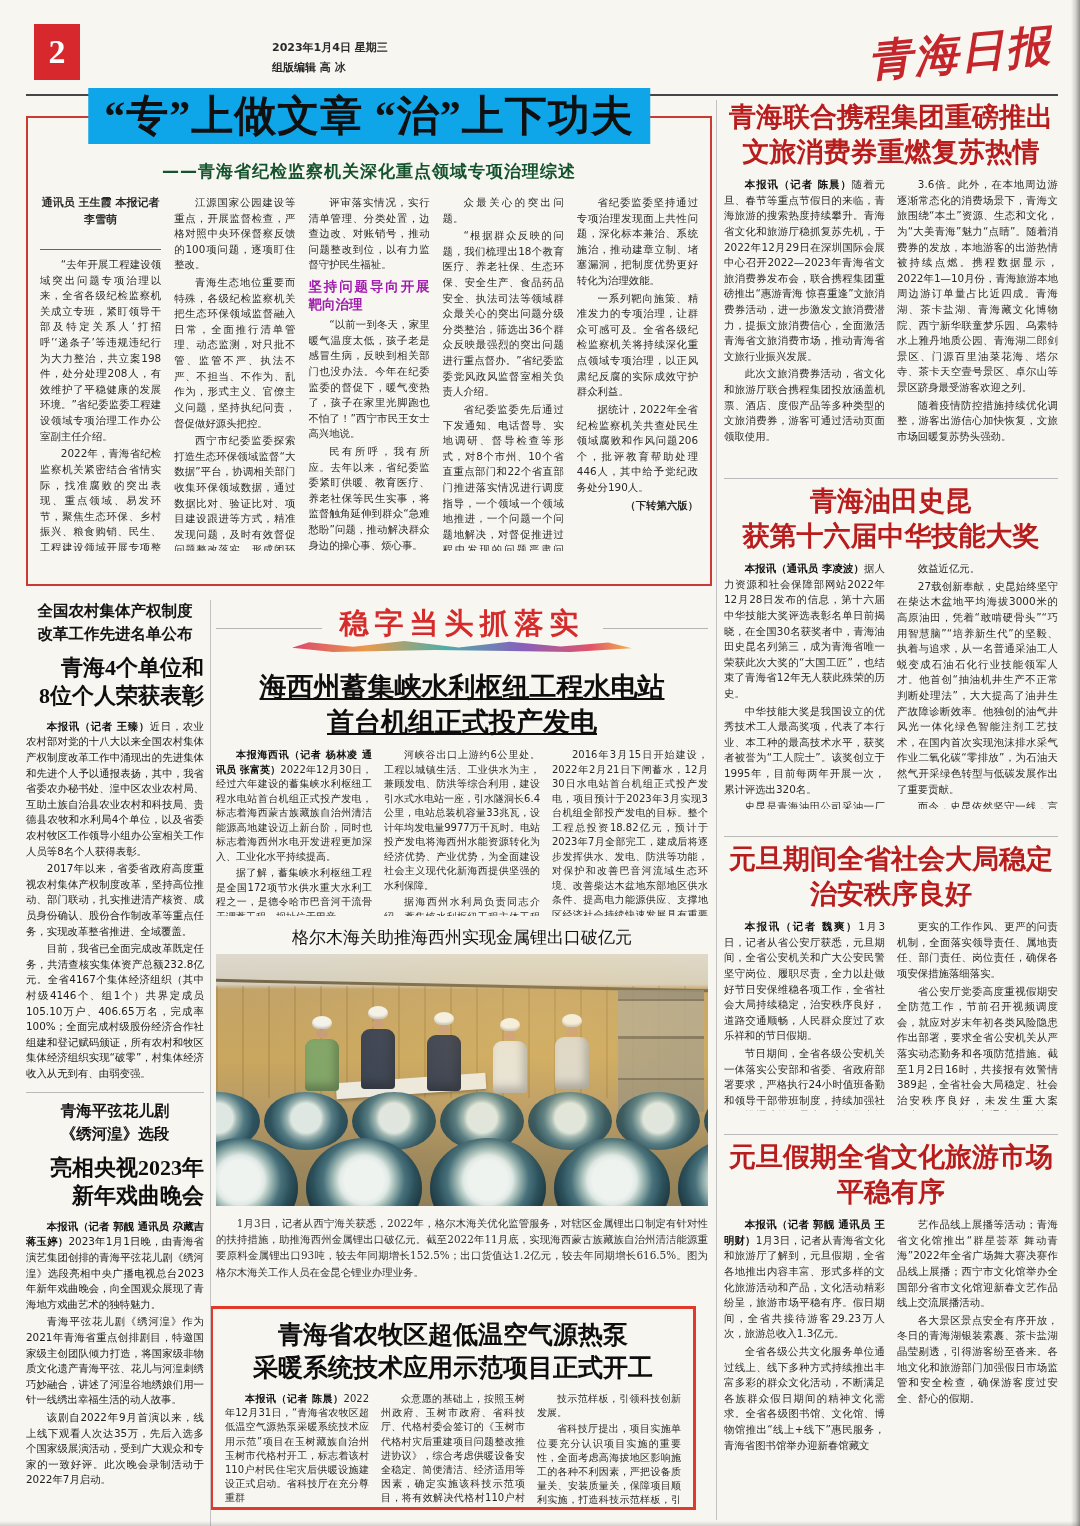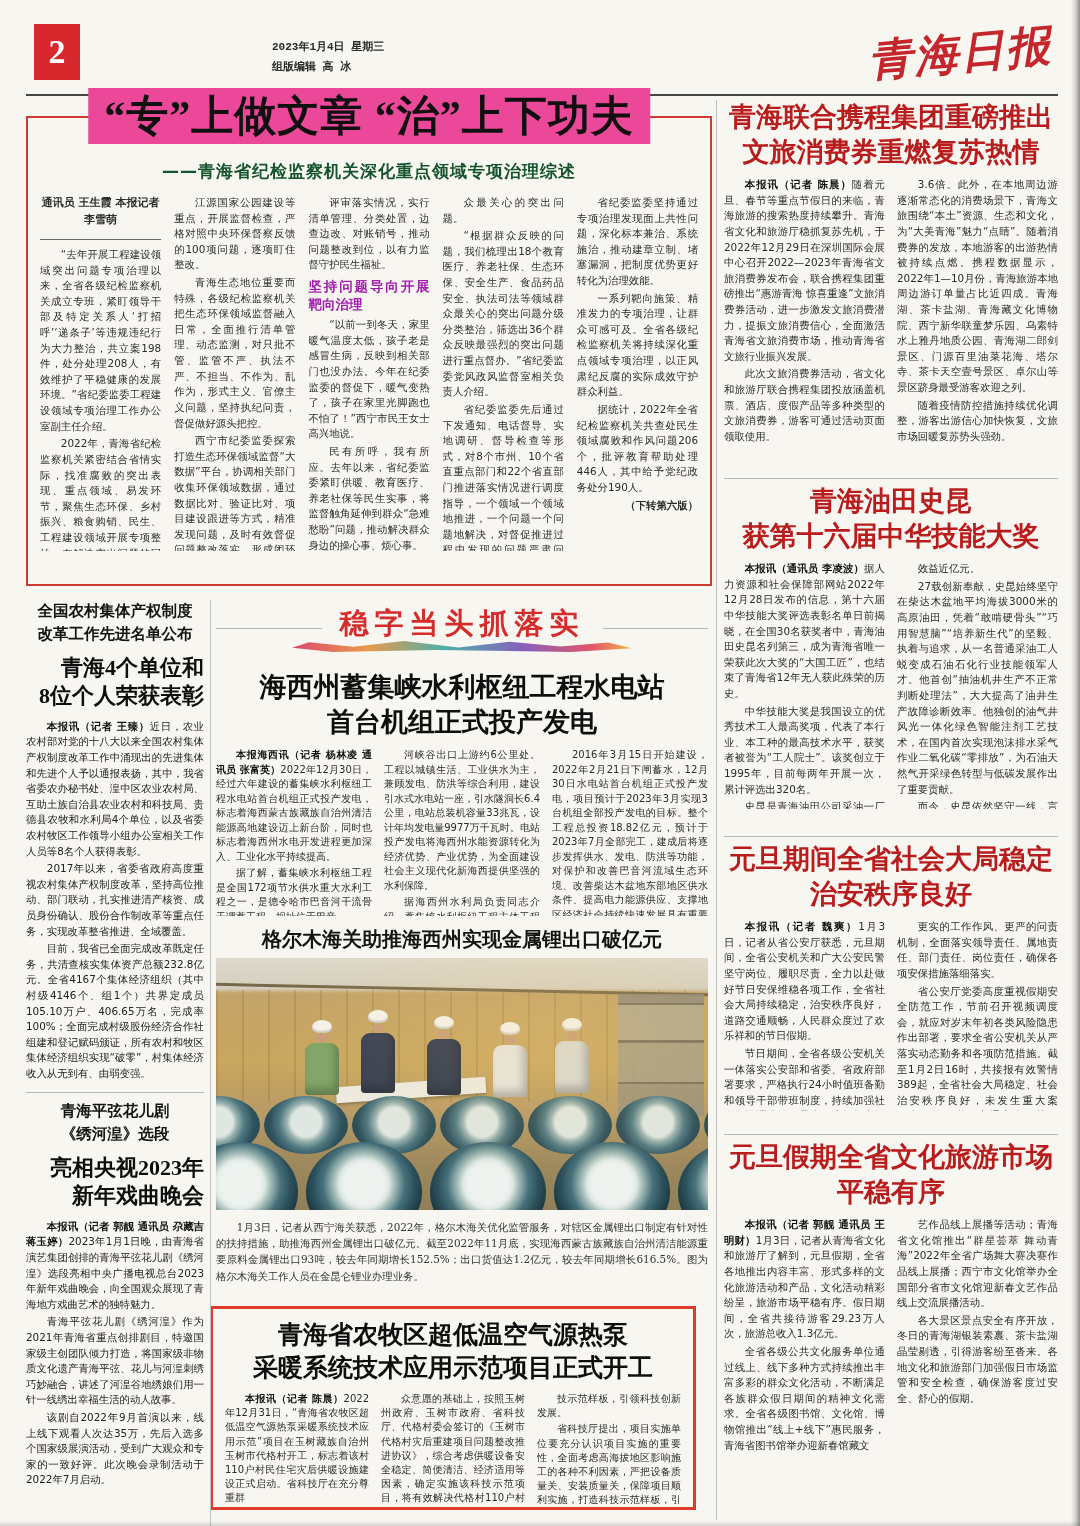--- a/index.html
+++ b/index.html
@@ -3,40 +3,40 @@
 <meta charset="utf-8">
 <style>
   html,body{margin:0;padding:0;}
   body{width:1080px;height:1526px;position:relative;background:#f8f6f1;overflow:hidden;
        font-family:"DejaVu Sans","Liberation Sans",sans-serif;color:#222;}
   
   .header{position:absolute;left:34px;top:22px;right:26px;height:66px;}
   .pagenum{position:absolute;left:0;top:2px;width:46px;height:56px;background:#d7282d;color:#fff;
            font-family:"Liberation Serif",serif;font-weight:bold;font-size:34px;line-height:56px;text-align:center;}
   .section-title{position:absolute;left:68px;top:8px;font-size:37px;font-weight:900;letter-spacing:9px;color:#141414;}
-  .header-meta{position:absolute;left:238px;top:16px;font-size:11px;font-weight:bold;color:#2a2a2a;line-height:1.8;font-family:Liberation Mono, monospace;}
+  .header-meta{position:absolute;left:238px;top:16px;font-size:11px;font-weight:bold;color:#2a2a2a;line-height:1.8;}
   .masthead{position:absolute;right:2px;top:2px;color:#c5262b;font-family:"DejaVu Serif",serif;
             font-style:italic;font-weight:bold;font-size:44px;transform:rotate(-5deg);letter-spacing:2px;}
   .header-rule{position:absolute;left:26px;top:94px;width:1032px;height:2px;background:#454545;}
   
   p{margin:0 0 2px;text-indent:2em;text-align:justify;}
   .col{flex:1;overflow:hidden;font-size:10.4px;line-height:1.5;color:#2b2b2b;text-align:justify;}
   .subhead{font-weight:bold;font-size:13.5px;color:#a21caf;margin:5px 0 4px;text-indent:0;line-height:1.3;}
   .endnote{text-align:right;text-indent:0;font-weight:bold;}
   .pre{white-space:pre-line;}
   b{color:#111;}
   
   .main-frame{position:absolute;left:26px;top:116px;width:682px;height:466px;border:2px solid #cc3a34;}
-  .main-headline{position:absolute;top:-30px;left:50%;transform:translateX(-50%);margin:0;background:#ec4899;
+  .main-headline{position:absolute;top:-30px;left:50%;transform:translateX(-50%);margin:0;background:#0ea5e9;
                  padding:0 16px;white-space:nowrap;font-family:"Liberation Serif","DejaVu Serif",serif;
                  font-size:42px;font-weight:900;color:#101010;letter-spacing:1px;}
   .main-subtitle{margin-top:42px;text-align:center;font-size:17px;font-weight:bold;color:#14532d;letter-spacing:1px;}
   .main-cols{display:flex;gap:13px;margin:12px 12px 0;height:356px;}
   .byline{font-weight:bold;font-size:11px;text-align:center;border-bottom:1px solid #666;
-          padding-bottom:11px;margin-bottom:7px;text-indent:0;}
+          padding-bottom:21px;margin-bottom:7px;text-indent:0;}
   
   .right-rail{position:absolute;left:724px;top:100px;width:334px;height:1420px;}
   .ra{position:absolute;left:0;width:334px;overflow:hidden;}
   .ra-headline{margin:0 0 8px;text-align:center;font-family:"Liberation Serif","DejaVu Serif",serif;
                font-weight:900;font-size:27px;line-height:1.28;color:#b91c1c;}
   .ra-cols{display:flex;gap:12px;overflow:hidden;}
   #ra1{top:0;height:374px;}   #ra1 .ra-cols{height:282px;}
   #ra2{top:384px;height:348px;} #ra2 .ra-cols{height:248px;}
   #ra3{top:742px;height:288px;} #ra3 .ra-cols{height:192px;}
   #ra4{top:1040px;height:380px;} #ra4 .ra-cols{height:284px;}
@@ -54,24 +54,24 @@
   .center-col{position:absolute;left:216px;top:600px;width:492px;height:926px;}
   .banner-wrap{position:relative;height:58px;margin-top:4px;text-align:center;}
   .banner-rule{position:absolute;left:0;right:0;top:24px;height:1px;background:#b5b5b5;}
   .banner-text{position:relative;display:inline-block;background:#f8f6f1;padding:0 18px;
                font-size:29px;font-weight:900;color:#d52b2b;letter-spacing:6px;}
   .banner-stroke{width:340px;height:11px;margin:-3px auto 0;
      background:linear-gradient(90deg,#d8345f,#e8903a 22%,#3aa7a0 45%,#7a4fb5 68%,#e0425a 88%,#f2b03c);
      clip-path:polygon(0 62%,5% 12%,18% 52%,33% 0,49% 58%,64% 6%,79% 50%,93% 14%,100% 66%,82% 100%,42% 82%,12% 100%);
      opacity:.9;}
   .hydro-headline{margin:8px 0 8px;text-align:center;font-family:"Liberation Serif","DejaVu Serif",serif;
-                  font-weight:900;font-size:27px;line-height:1.3;color:#0e0e0e;}
+                  font-weight:900;font-size:27px;line-height:1.3;color:#0e0e0e;text-decoration:underline;}
   .hydro-cols{display:flex;gap:12px;height:168px;overflow:hidden;}
   .hydro-cols .col{font-size:10px;line-height:1.45;}
-  .photo-title{margin:10px 0 5px;text-align:center;font-size:20px;font-weight:bold;color:#141414;}
+  .photo-title{margin:10px 0 5px;text-align:center;font-size:17px;font-weight:normal;color:#141414;}
   .photo-block{margin:0;}
   .photo{position:relative;height:252px;overflow:hidden;
      background:linear-gradient(180deg,#ded9cc 0%,#d5cfbf 12%,#c3a368 14%,#c9a75f 42%,#b89a66 62%,#a28b5e 78%,#8f7f58 100%);}
   .photo::before{content:"";position:absolute;left:0;right:0;top:32px;height:112px;
      background:repeating-linear-gradient(90deg,rgba(110,80,30,.18) 0 2px,transparent 2px 26px);}
   .photo::after{content:"";position:absolute;inset:0;
      background:radial-gradient(ellipse at 68% 28%,rgba(255,214,120,.20),transparent 60%);}
   .pipe{position:absolute;left:-4px;right:-4px;top:30px;height:3px;background:#77684a;transform:rotate(1.2deg);}
   .shelf{position:absolute;right:4px;top:36px;width:86px;height:122px;opacity:.85;
      background:linear-gradient(180deg,#8f8a7c 0 7%,#6f6a5e 7% 9%,#b0a893 9% 38%,#6f6a5e 38% 40%,#a59d88 40% 72%,#6f6a5e 72% 74%,#99917c 74% 100%);}

